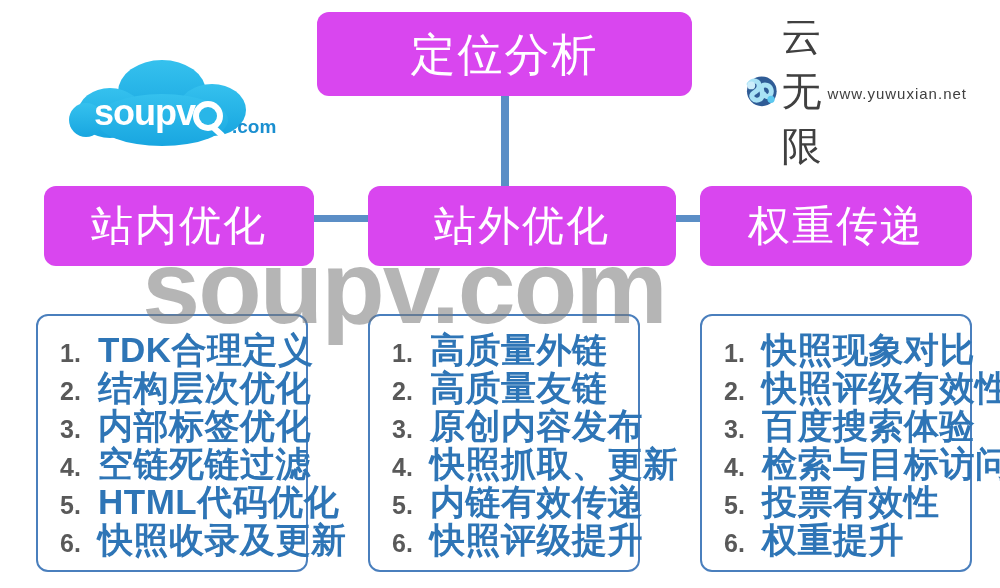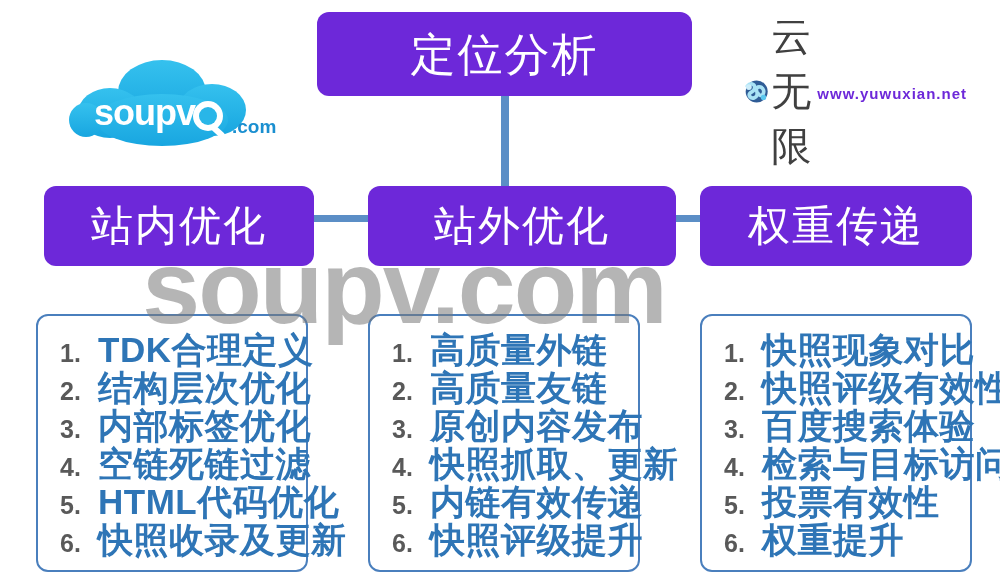--- a/index.html
+++ b/index.html
@@ -12,21 +12,21 @@
   #stage{position:relative;width:1000px;height:588px;overflow:hidden;background:#fff;}
 
   
   .conn{position:absolute;background:#5b8ec6;}
   #conn-vert-top{left:501px;top:92px;width:8px;height:96px;}
   #conn-horiz{left:96px;top:215px;width:810px;height:7px;}
 
   
   .bluebox{
     position:absolute;
-    background:#6d28d9;
+    background:#d946ef;
     border-radius:12px;
     color:#ffffff;
     display:flex;align-items:center;justify-content:center;
     letter-spacing:2px;
     box-sizing:border-box;
     z-index:3;
   }
   #box-top{left:317px;top:12px;width:375px;height:84px;font-size:45px;}
   #box-top .txt{font-weight:400;}
   .lvl2{top:186px;height:80px;font-size:42px;}
@@ -76,21 +76,21 @@
   #logo-left{position:absolute;left:62px;top:58px;width:225px;height:106px;z-index:4;}
 
   
   #logo-right{position:absolute;left:742px;top:6px;width:225px;height:172px;z-index:4;
     display:flex;flex-direction:row;align-items:center;}
   #logo-right .mark{width:120px;height:96px;}
   #logo-right .cn{
     font-size:40px;color:#404040;letter-spacing:6px;margin-top:-2px;
     font-family:"DejaVu Sans",sans-serif;
   }
-  #logo-right .url{font-size:15px;color:#6d28d9;letter-spacing:1px;margin-top:2px;font-weight:bold;}
+  #logo-right .url{font-size:15px;color:#404040;letter-spacing:1px;margin-top:2px;}
 </style>
 </head>
 <body>
 
 <div id="stage">
 
   <div class="conn" id="conn-vert-top"></div>
   <div class="conn" id="conn-horiz"></div>
 
   <div class="bluebox" id="box-top">

